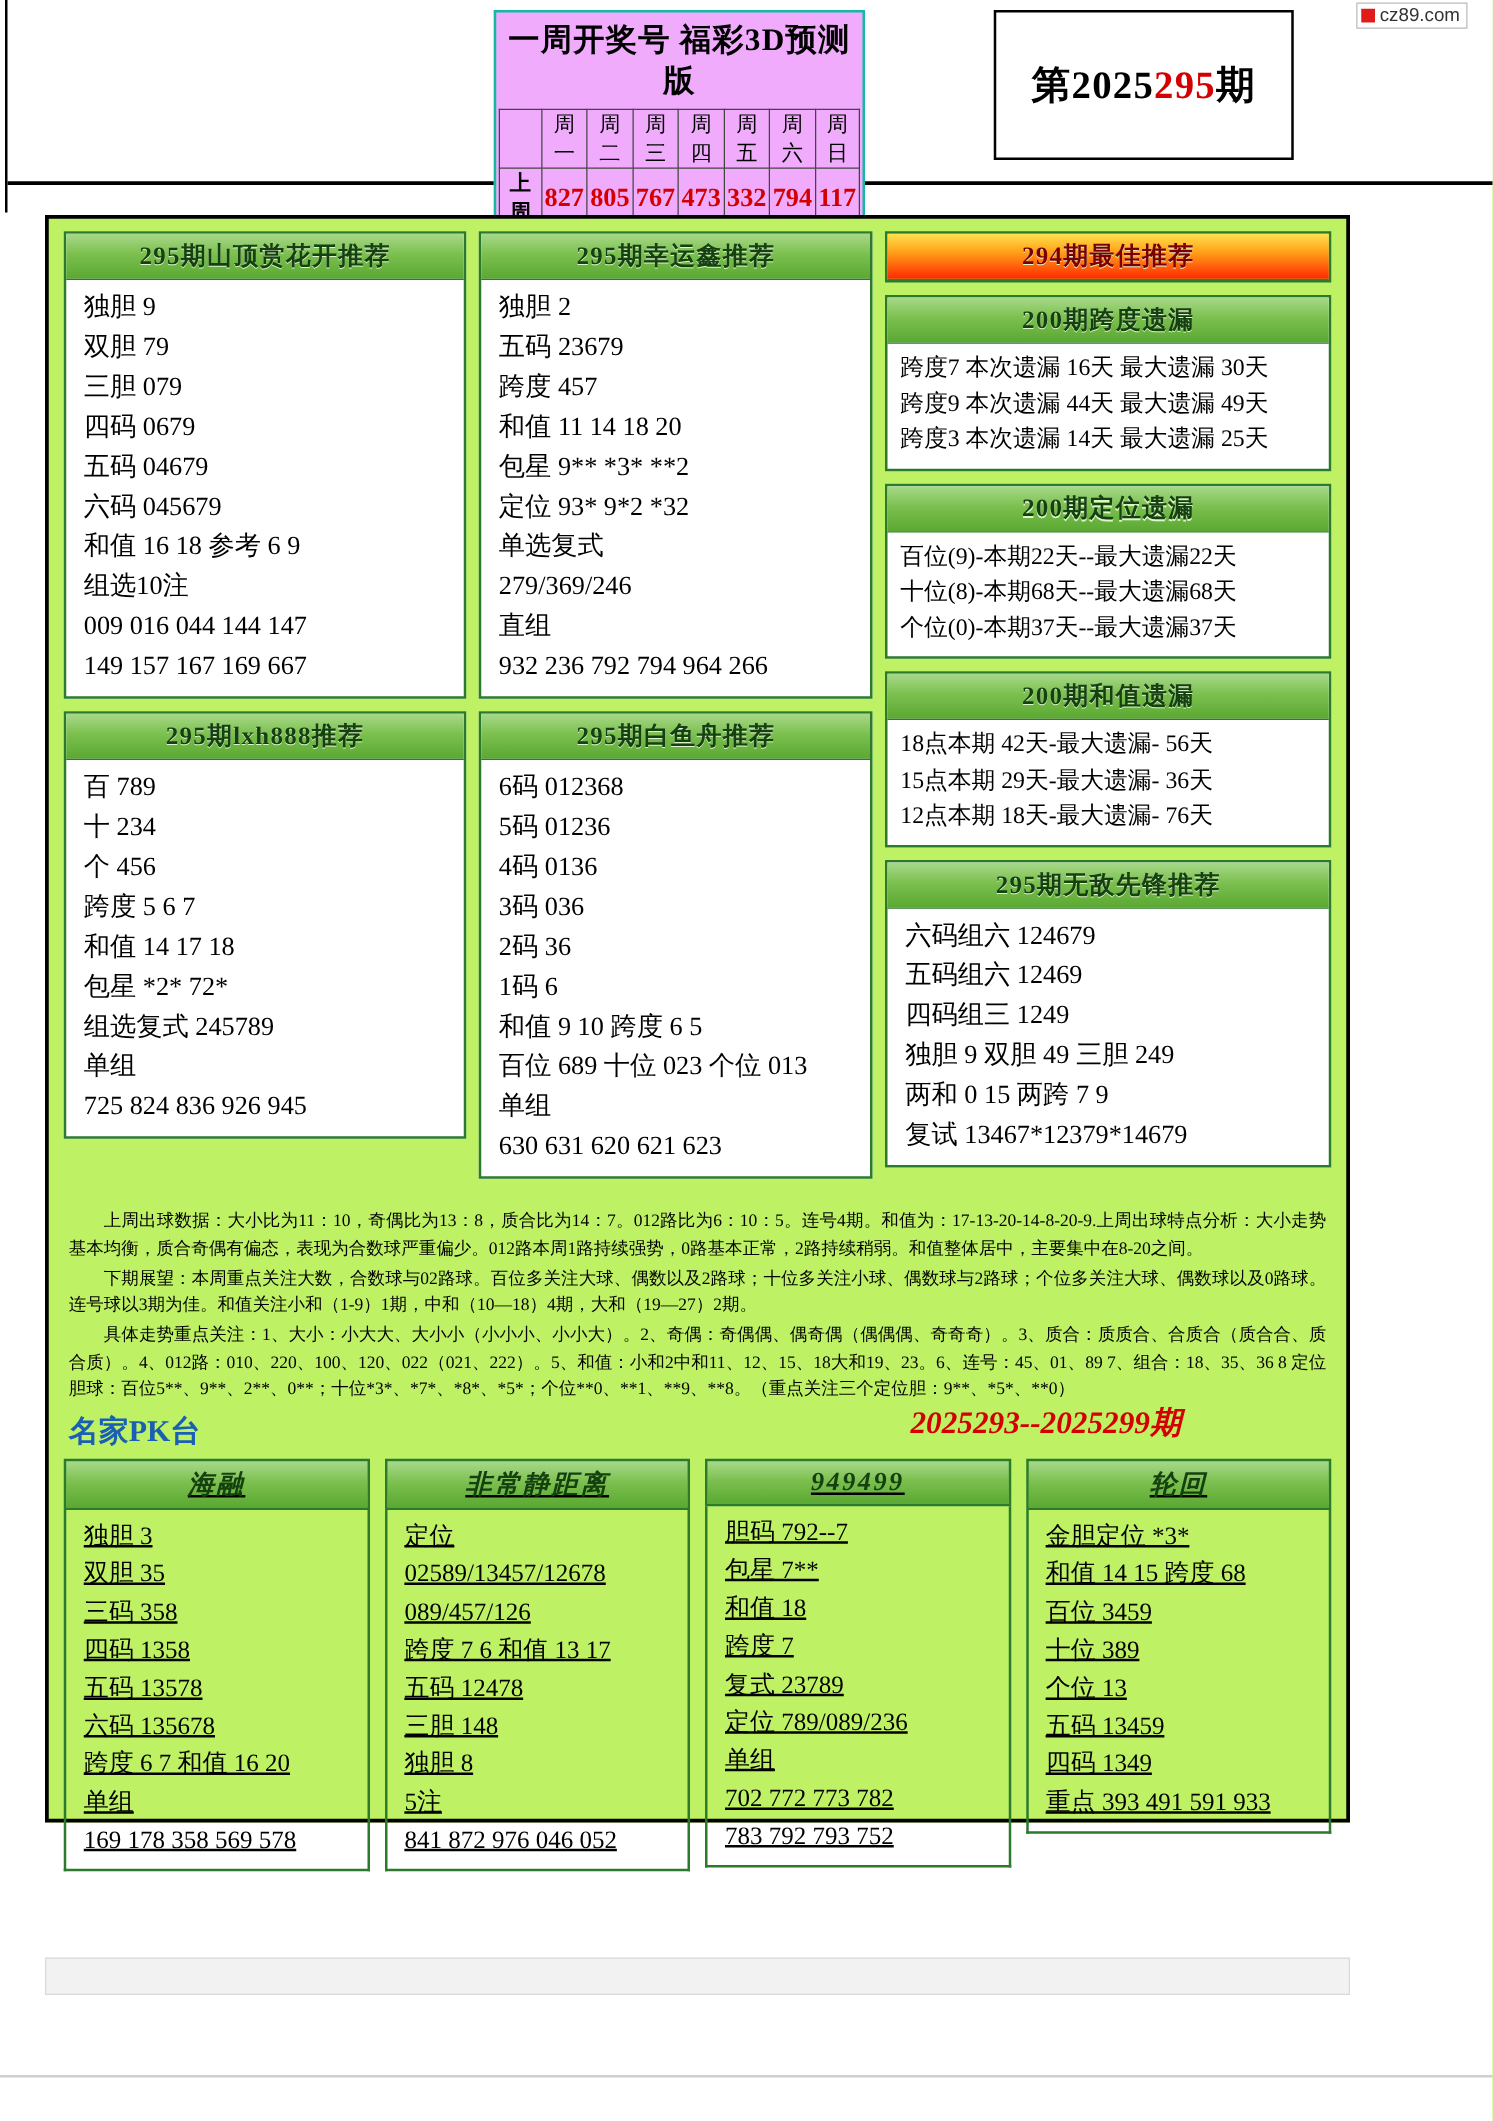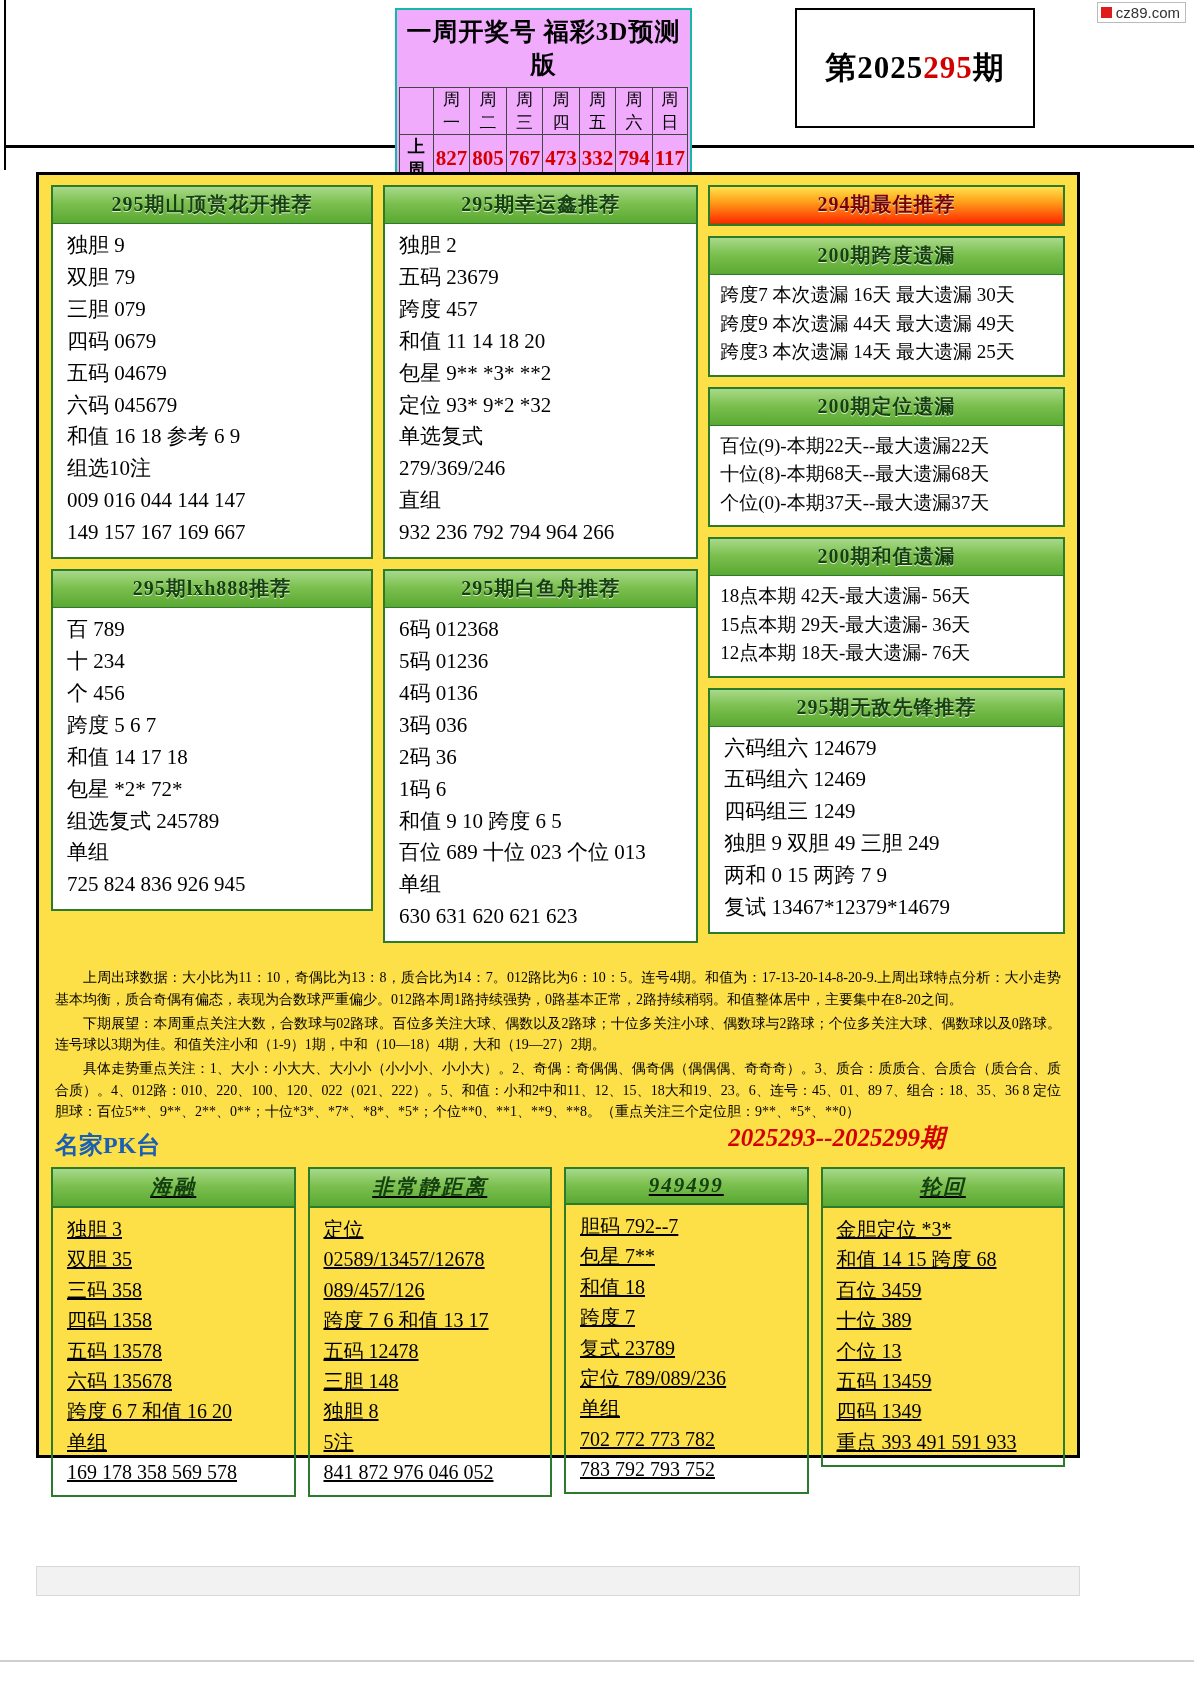--- a/index.html
+++ b/index.html
@@ -15,21 +15,21 @@
 
   
   .topbar {
     position: relative;
     height: 148px;
     border-bottom: 3px solid #000;
     background: #fff;
   }
   .logo-badge {
     position: absolute;
-    right: 8px; top: 2px;
+    right: 20px; top: 2px;
     background: #ffffff;
     border: 1px solid #bbb;
     font-family: "Liberation Sans", sans-serif;
     font-size: 15px;
     padding: 1px 5px 1px 3px;
     color: #333;
     display: flex; align-items: center; gap: 4px;
   }
   .logo-badge .sq { width: 11px; height: 11px; background: #e01b1b; display:inline-block; }
 
@@ -80,21 +80,21 @@
 
   .leftstrip { position:absolute; left:0; top:0; width:6px; height:170px; background:#fff; border-right:2px solid #000;}
 
   
   .frame {
     position: absolute;
     left: 36px; top: 172px;
     width: 1044px;
     height: 1286px;
     border: 3px solid #000;
-    background: #fde047;
+    background: #bef264;
     padding: 10px 12px;
   }
 
   .cols { display: flex; gap: 10px; align-items: flex-start; }
   .col { }
   .col-a { width: 325px; }
   .col-b { width: 318px; }
   .col-c { width: 360px; }
 
   

